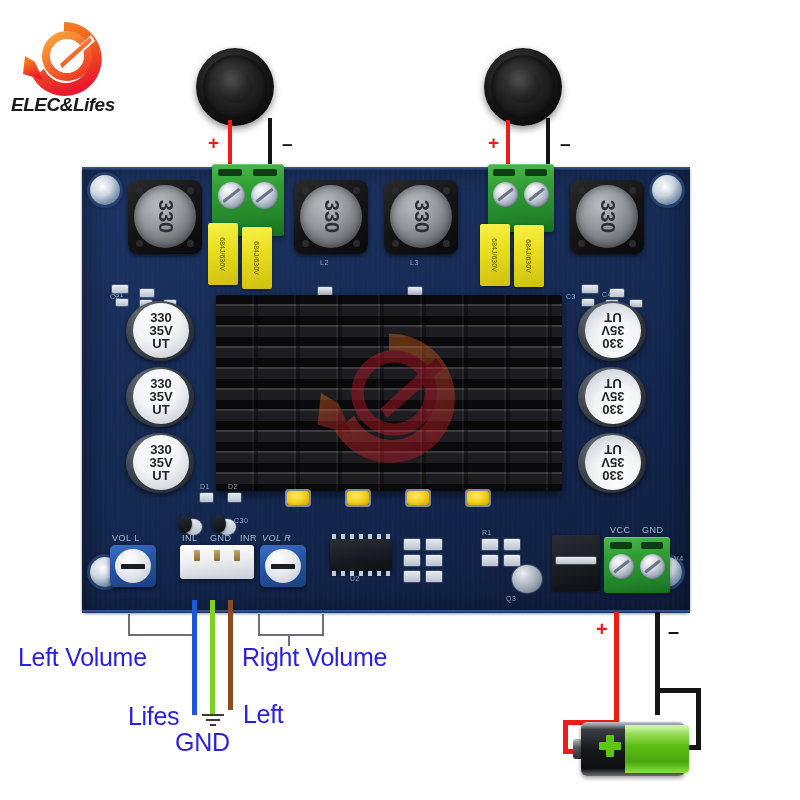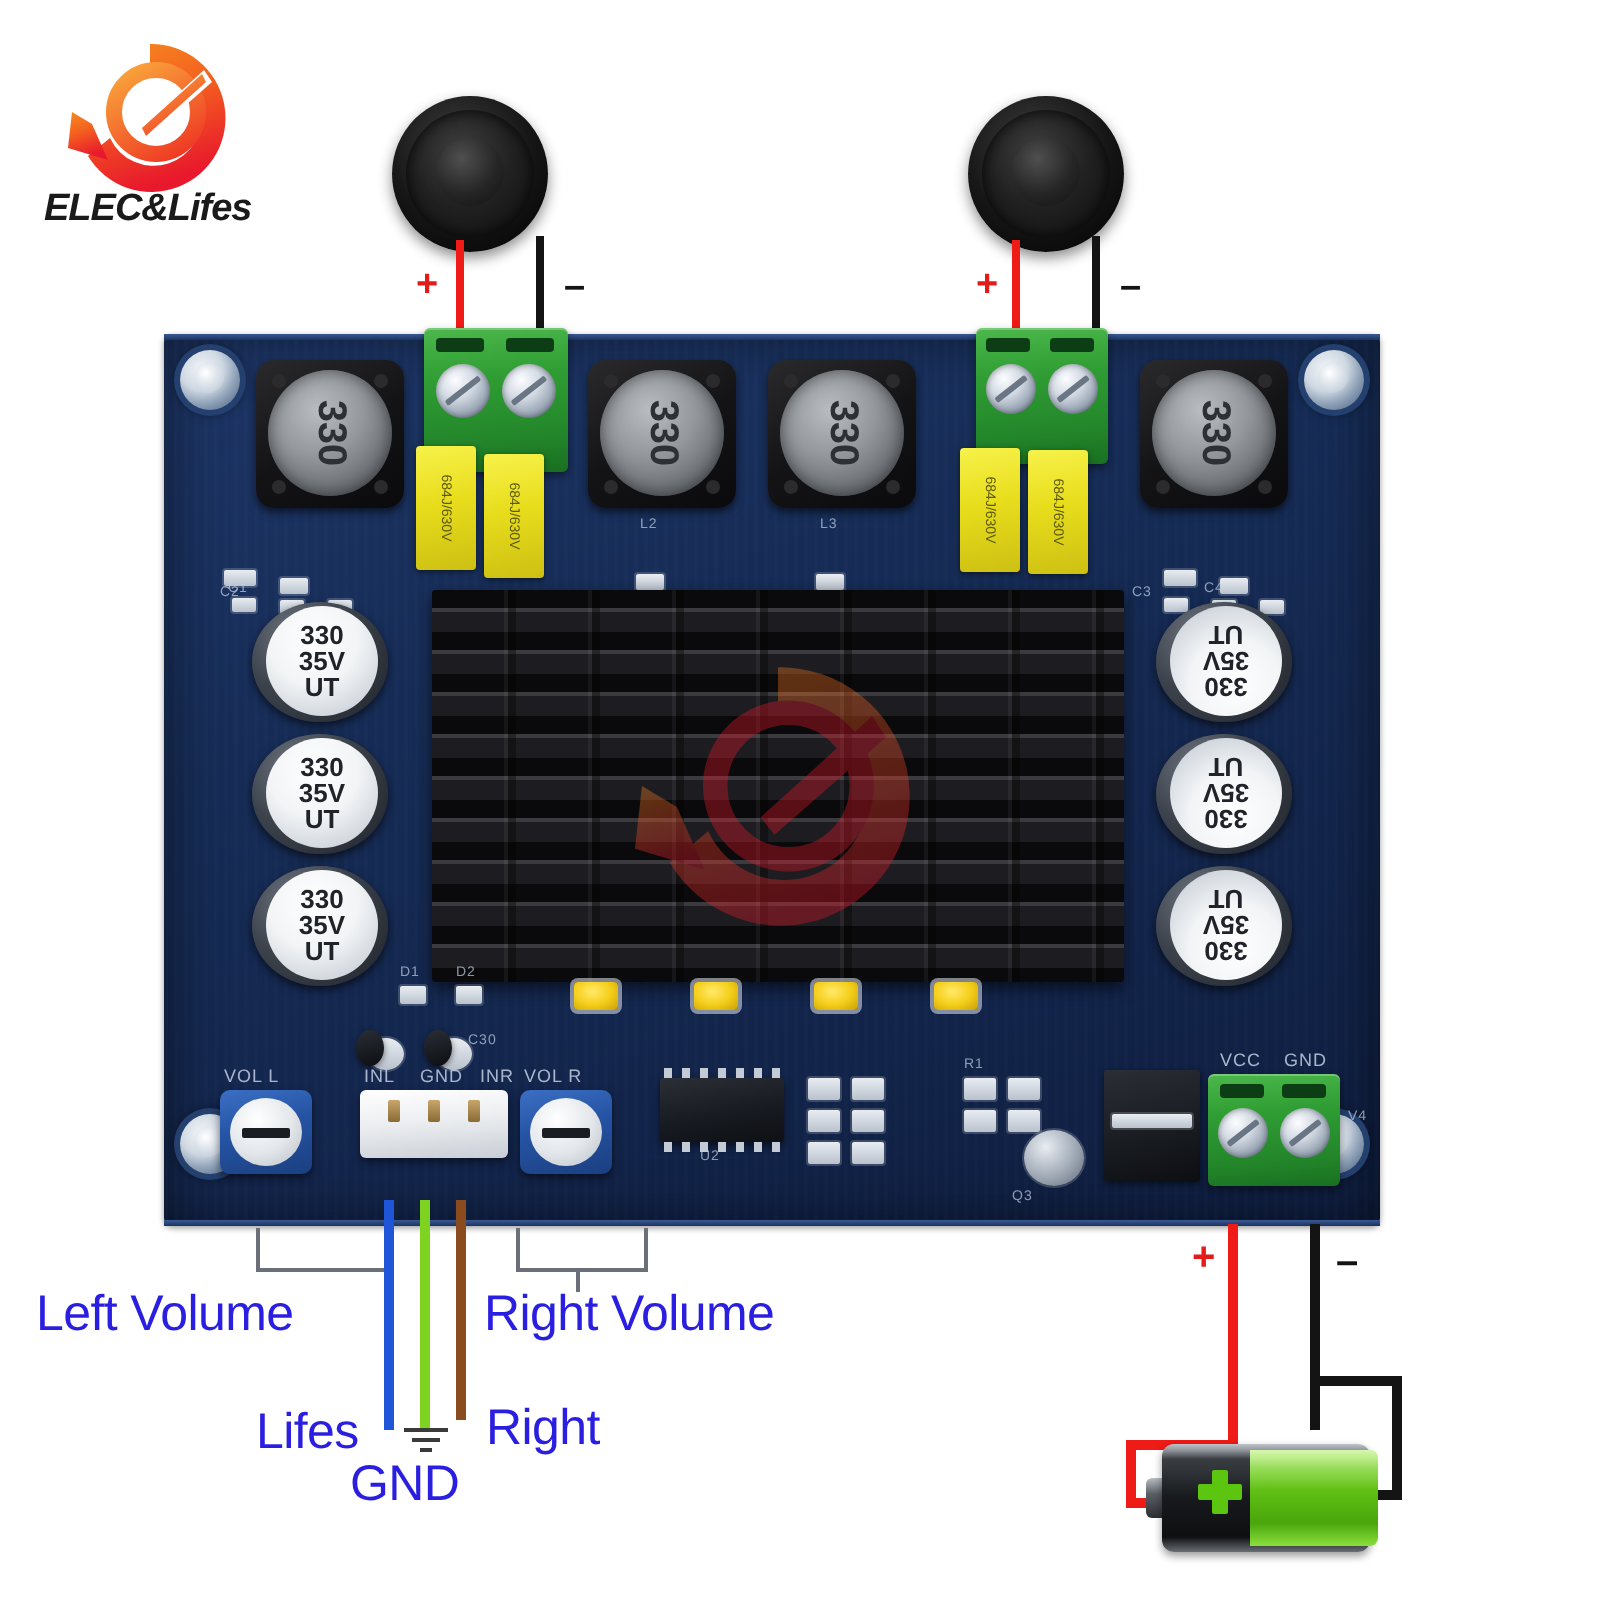--- a/index.html
+++ b/index.html
@@ -3,21 +3,21 @@
 <meta charset="utf-8">
 <style>
   html,body{margin:0;padding:0;background:#ffffff;}
   body{width:800px;height:800px;position:relative;overflow:hidden;
        font-family:"Liberation Sans",sans-serif;}
   #stage{position:absolute;left:0;top:0;width:800px;height:800px;background:#fff;}
   .lbl{position:absolute;color:#2a1ee0;font-weight:400;white-space:nowrap;
        font-family:"Liberation Sans",sans-serif;letter-spacing:-0.3px;}
 
   
-  #logo{position:absolute;left:18px;top:16px;width:128px;height:108px;}
+  #logo{position:absolute;left:7px;top:16px;width:128px;height:108px;}
   .logo-mark{position:absolute;left:14px;top:0px;width:86px;height:80px;}
   .logo-txt{position:absolute;left:4px;top:78px;font-size:19px;font-weight:bold;
             font-style:italic;color:#1a1a1a;letter-spacing:-0.5px;
             font-family:"Liberation Sans",sans-serif;}
 
   
   #pcb{position:absolute;left:82px;top:167px;width:608px;height:446px;
        background:linear-gradient(160deg,#1d3566 0%,#162c56 35%,#12244a 70%,#0e1d3e 100%);
        border-radius:4px;
        box-shadow:inset 0 0 28px rgba(0,0,0,.55), 0 1px 3px rgba(0,0,0,.4);}
@@ -374,21 +374,21 @@
     <div class="silk sm" style="left:118px;top:316px;">D1</div>
     <div class="silk sm" style="left:146px;top:316px;">D2</div>
 
     <div class="pot" style="left:28px;top:378px;">
       <div class="face"></div>
     </div>
     <div class="pot" style="left:178px;top:378px;">
       <div class="face"></div>
     </div>
     <div class="silk" style="left:30px;top:366px;">VOL L</div>
-    <div class="silk" style="left:180px;top:366px;">VOL R</div>
+    <div class="silk" style="left:180px;top:366px;font-style:italic;">VOL R</div>
 
     <div class="smd" style="left:102px;top:352px;width:18px;height:16px;border-radius:50%;"></div>
     <div class="smd" style="left:136px;top:352px;width:18px;height:16px;border-radius:50%;"></div>
     <div class="blk" style="left:96px;top:348px;width:14px;height:18px;border-radius:50%;"></div>
     <div class="blk" style="left:130px;top:348px;width:14px;height:18px;border-radius:50%;"></div>
     <div class="silk sm" style="left:152px;top:350px;">C30</div>
 
     <div id="conn" style="left:98px;top:378px;width:74px;height:34px;">
       <div class="pin" style="left:14px;"></div>
       <div class="pin" style="left:34px;"></div>
@@ -448,21 +448,21 @@
   <div class="gndsym" style="left:200px;top:712px;">
     <svg width="26" height="16" viewBox="0 0 26 16">
       <line x1="2" y1="3" x2="24" y2="3" stroke="#3a3a3a" stroke-width="2"></line>
       <line x1="6" y1="8" x2="20" y2="8" stroke="#3a3a3a" stroke-width="2"></line>
       <line x1="10" y1="13" x2="16" y2="13" stroke="#3a3a3a" stroke-width="2"></line>
     </svg>
   </div>
 
   <div class="lbl" style="left:128px;top:702px;font-size:25px;">Lifes</div>
   <div class="lbl" style="left:175px;top:728px;font-size:25px;">GND</div>
-  <div class="lbl" style="left:243px;top:700px;font-size:25px;">Right</div>
+  <div class="lbl" style="left:243px;top:700px;font-size:25px;">Left</div>
 
   <div class="wire" style="left:614px;top:612px;width:5px;height:112px;background:#ee1b17;"></div>
   <div class="wire" style="left:563px;top:720px;width:56px;height:5px;background:#ee1b17;"></div>
   <div class="wire" style="left:563px;top:720px;width:5px;height:33px;background:#ee1b17;"></div>
   <div class="wire" style="left:563px;top:749px;width:16px;height:5px;background:#ee1b17;"></div>
 
   <div class="wire" style="left:655px;top:612px;width:5px;height:103px;background:#141414;"></div>
   <div class="wire" style="left:655px;top:688px;width:46px;height:5px;background:#141414;"></div>
   <div class="wire" style="left:696px;top:688px;width:5px;height:62px;background:#141414;"></div>
   <div class="wire" style="left:681px;top:745px;width:20px;height:5px;background:#141414;"></div>

